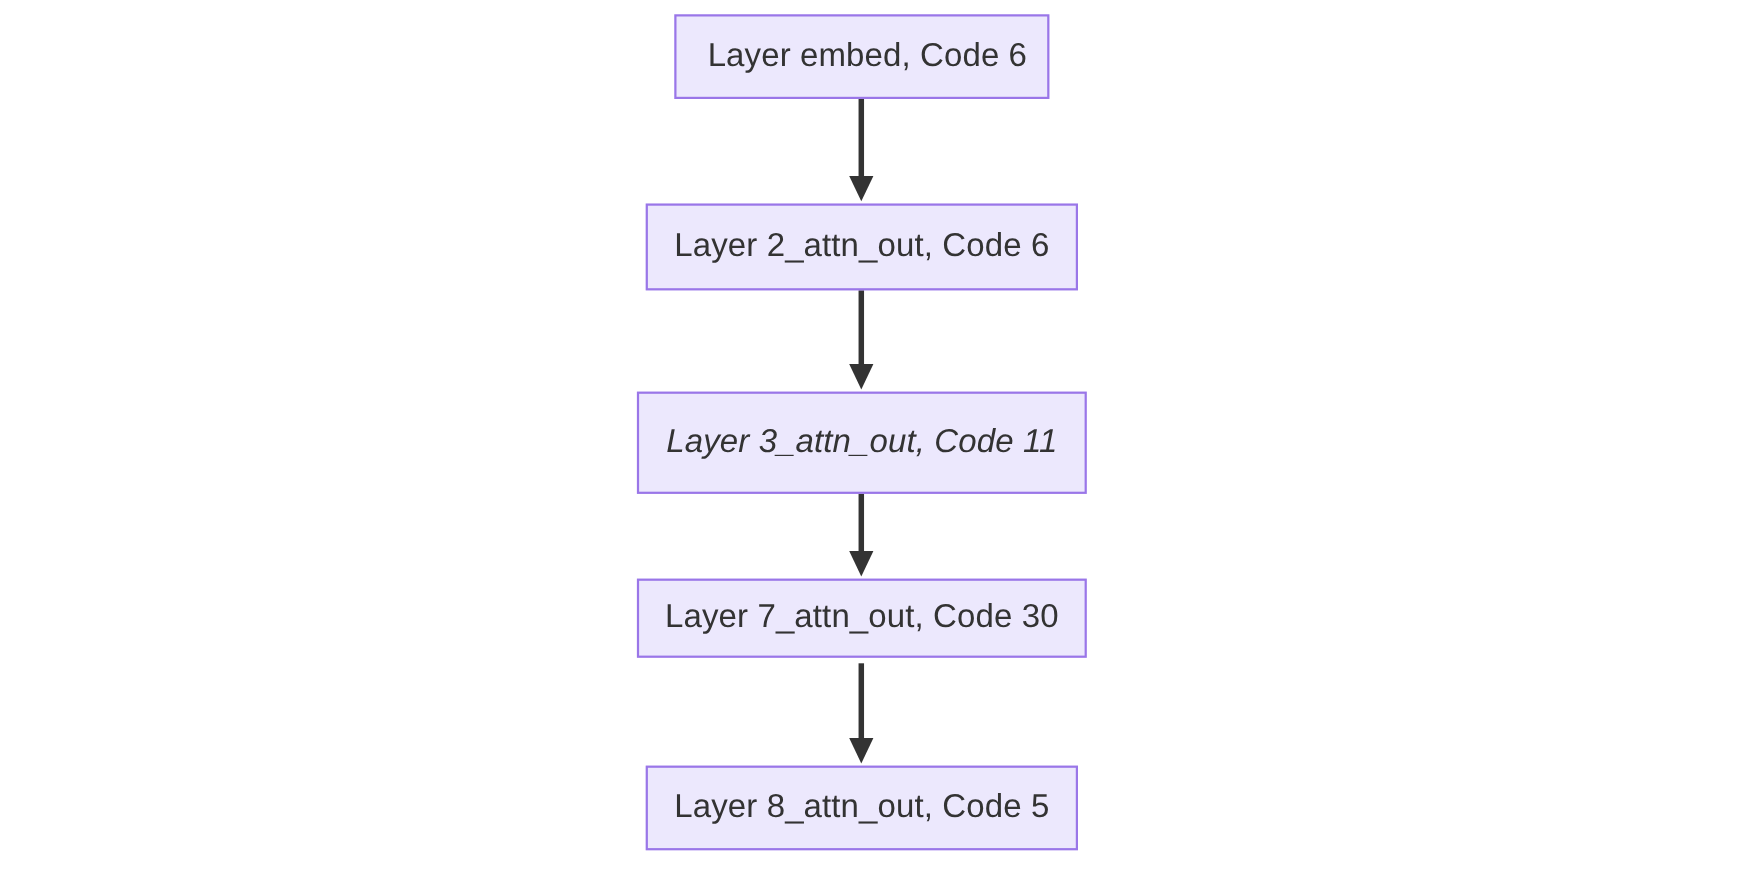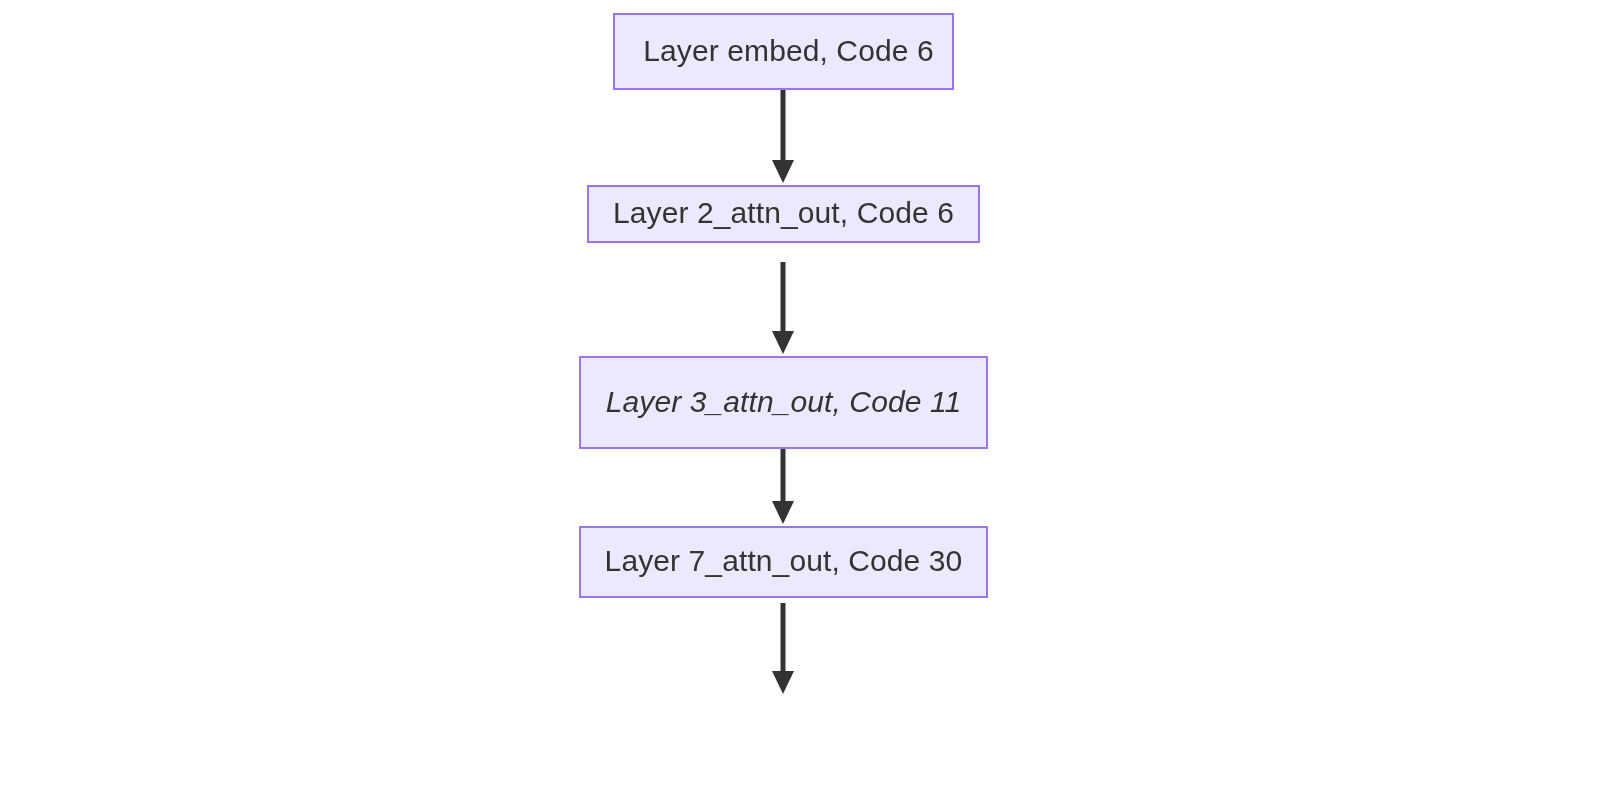--- a/index.html
+++ b/index.html
@@ -88,26 +88,29 @@
     <g>
       <line class="edge-line" x1="783" y1="603" x2="783" y2="673"></line>
       <polygon class="edge-head" points="772,671 794,671 783,694"></polygon>
     </g>
   </svg>
 
   <div class="node-box" style="left:613px; top:13px; width:341px; height:77px;padding-left:32px;">
     <span class="node-label">Layer embed, Code 6</span>
   </div>
 
-  <div class="node-box" style="left:587px; top:185px; width:393px; height:58px;">
+  <div class="node-box" style="left:587px; top:185px; width:393px; height:79px;">
     <span class="node-label">Layer 2_attn_out, Code 6</span>
   </div>
 
   <div class="node-box" style="left:579px; top:356px; width:409px; height:93px;font-style:italic;">
     <span class="node-label">Layer 3_attn_out, Code 11</span>
   </div>
 
   <div class="node-box" style="left:579px; top:526px; width:409px; height:72px;">
     <span class="node-label">Layer 7_attn_out, Code 30</span>
   </div>
 
+  <div class="node-box" style="left:587px; top:696px; width:393px; height:77px;">
+    <span class="node-label">Layer 8_attn_out, Code 5</span>
+  </div>
 
 </div>
 
 </body></html>

